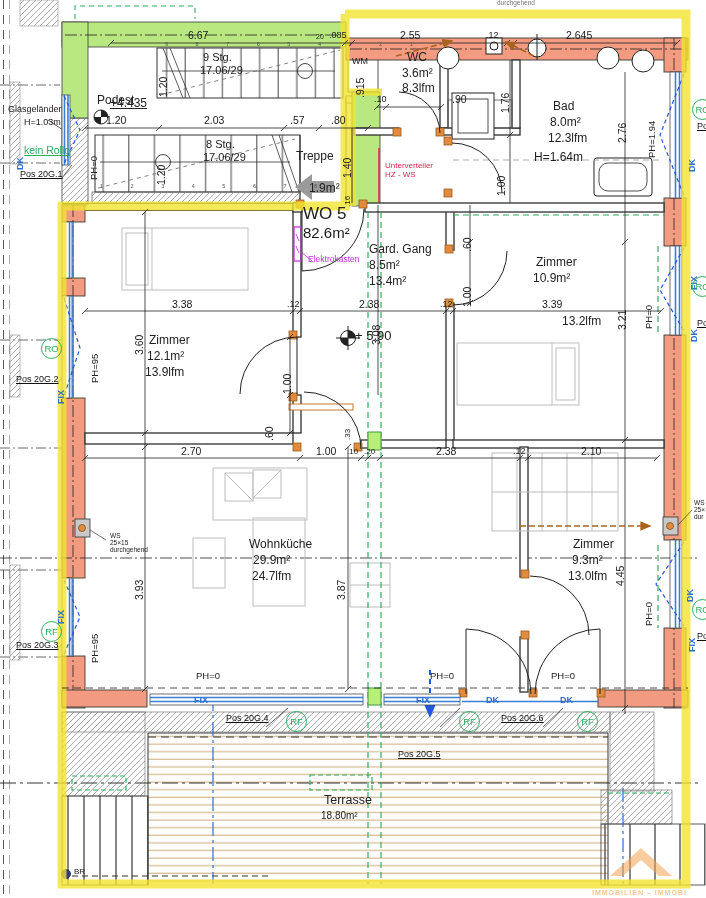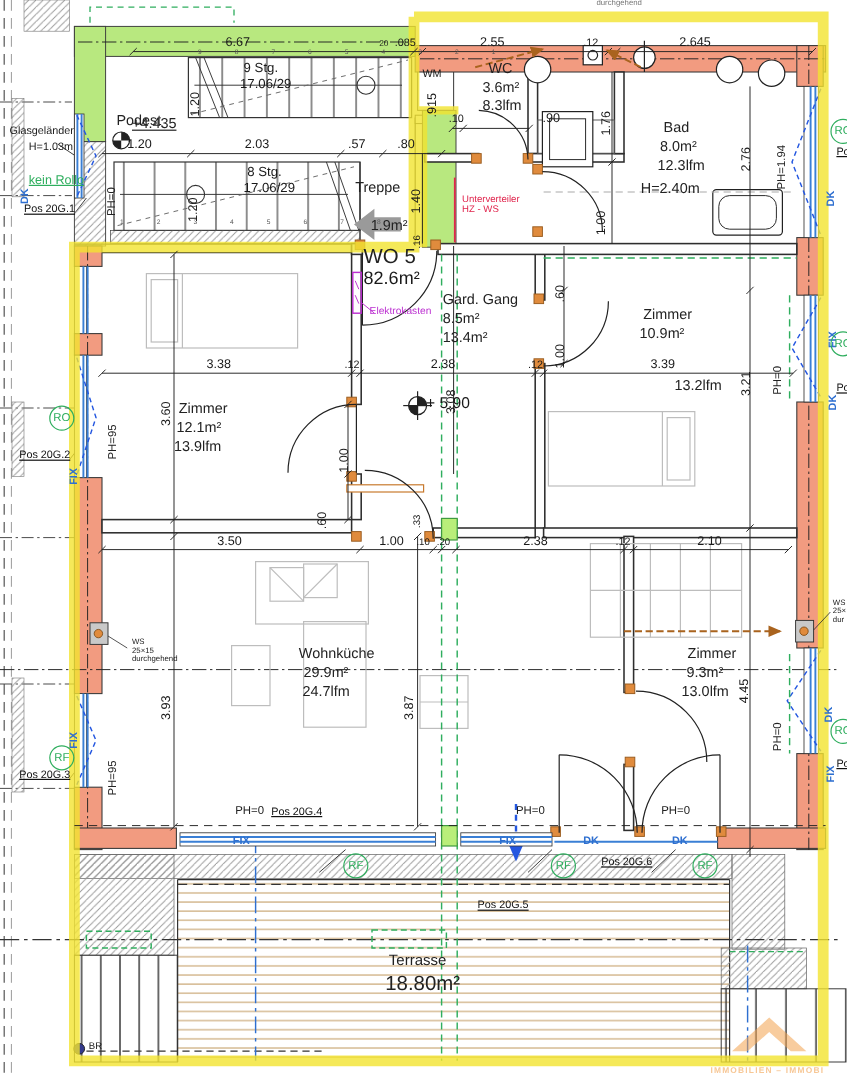--- a/index.html
+++ b/index.html
@@ -417,58 +417,58 @@
 <div class="L stairnum" style="left:165px;top:42px;">9 8 7 6 5 4 3 2 1</div>
 <div class="L stairnum" style="left:100px;top:184px;">1 2 3 4 5 6 7 8</div>
 <div class="L r" style="left:296px;top:150px;">Treppe</div>
 <div class="L r" style="left:298px;top:182px;margin-left:11px;">1.9m²</div>
 <div class="L r" style="left:407px;top:51px;">WC</div>
 <div class="L r" style="left:402px;top:67px;">3.6m²</div>
 <div class="L r" style="left:402px;top:82px;">8.3lfm</div>
 <div class="L r" style="left:553px;top:100px;">Bad</div>
 <div class="L r" style="left:550px;top:116px;">8.0m²</div>
 <div class="L r" style="left:548px;top:132px;">12.3lfm</div>
-<div class="L r" style="left:534px;top:151px;">H=2.40m</div>
+<div class="L r" style="left:534px;top:151px;">H=1.64m</div>
 <div class="L r" style="left:369px;top:243px;">Gard. Gang</div>
 <div class="L r" style="left:369px;top:259px;">8.5m²</div>
 <div class="L r" style="left:369px;top:275px;">13.4m²</div>
 <div class="L r" style="left:149px;top:334px;">Zimmer</div>
 <div class="L r" style="left:147px;top:350px;">12.1m²</div>
 <div class="L r" style="left:145px;top:366px;">13.9lfm</div>
 <div class="L r" style="left:536px;top:256px;">Zimmer</div>
 <div class="L r" style="left:533px;top:272px;">10.9m²</div>
 <div class="L r" style="left:562px;top:288px;margin-top:27px;">13.2lfm</div>
 <div class="L r" style="left:573px;top:538px;">Zimmer</div>
 <div class="L r" style="left:572px;top:554px;">9.3m²</div>
 <div class="L r" style="left:568px;top:570px;">13.0lfm</div>
 <div class="L r" style="left:249px;top:538px;">Wohnküche</div>
 <div class="L r" style="left:253px;top:554px;">29.9m²</div>
 <div class="L r" style="left:252px;top:570px;">24.7lfm</div>
 <div class="L r" style="left:324px;top:794px;font-size:12.5px;">Terrasse</div>
-<div class="L r" style="left:321px;top:811px;font-size:17px;">18.80m²</div>
+<div class="L r" style="left:321px;top:811px;font-size:10px;">18.80m²</div>
 <div class="L" style="left:355px;top:329px;font-size:13px;">+ 5.90</div>
 
 <div class="L" style="left:188px;top:30px;">6.67</div>
 <div class="L s7" style="left:316px;top:33px;">20</div>
 <div class="L s9" style="left:329px;top:31px;">.085</div>
 <div class="L" style="left:400px;top:30px;">2.55</div>
 <div class="L s9" style="left:486px;top:31px;">.12</div>
 <div class="L" style="left:566px;top:30px;">2.645</div>
 <div class="L" style="left:106px;top:115px;">1.20</div>
 <div class="L" style="left:204px;top:115px;">2.03</div>
 <div class="L" style="left:290px;top:115px;text-align:right;">.57</div>
 <div class="L" style="left:331px;top:115px;">.80</div>
 <div class="L s9" style="left:374px;top:95px;">.10</div>
 <div class="L" style="left:404px;top:94px;margin-left:48px;">.90</div>
 <div class="L" style="left:172px;top:299px;">3.38</div>
 <div class="L s9" style="left:287px;top:300px;">.12</div>
 <div class="L" style="left:359px;top:299px;">2.38</div>
 <div class="L s9" style="left:440px;top:300px;">.12</div>
 <div class="L" style="left:542px;top:299px;">3.39</div>
-<div class="L" style="left:181px;top:446px;">3.50</div>
+<div class="L" style="left:181px;top:446px;">2.70</div>
 <div class="L" style="left:316px;top:446px;">1.00</div>
 <div class="L s8" style="left:347px;top:448px;">.10</div>
 <div class="L s8" style="left:364px;top:448px;">.20</div>
 <div class="L" style="left:436px;top:446px;">2.38</div>
 <div class="L s9" style="left:513px;top:447px;">.12</div>
 <div class="L" style="left:581px;top:446px;">2.10</div>
 
 <div class="L v" style="left:158px;top:97px;">1.20</div>
 <div class="L v" style="left:355px;top:98px;">.915</div>
 <div class="L v" style="left:156px;top:185px;">1.20</div>
@@ -508,21 +508,21 @@
 <div class="L v blue" style="left:686px;top:602px;">DK</div>
 <div class="L v blue" style="left:688px;top:652px;">FIX</div>
 <div class="L blue" style="left:194px;top:696px;">FIX</div>
 <div class="L blue" style="left:416px;top:696px;">FIX</div>
 <div class="L blue" style="left:486px;top:696px;">DK</div>
 <div class="L blue" style="left:560px;top:696px;">DK</div>
 
 <div class="L pos" style="left:20px;top:170px;">Pos 20G.1</div>
 <div class="L pos" style="left:16px;top:375px;">Pos 20G.2</div>
 <div class="L pos" style="left:16px;top:641px;">Pos 20G.3</div>
-<div class="L pos" style="left:226px;top:672px;">Pos 20G.4</div>
+<div class="L pos" style="left:226px;top:714px;">Pos 20G.4</div>
 <div class="L pos" style="left:398px;top:714px;margin-top:36px;">Pos 20G.5</div>
 <div class="L pos" style="left:501px;top:714px;">Pos 20G.6</div>
 <div class="L pos" style="left:697px;top:122px;">Po</div>
 <div class="L pos" style="left:697px;top:319px;">Po</div>
 <div class="L pos" style="left:697px;top:632px;">Po</div>
 
 <div class="badge" style="left:41px;top:338px;">RO</div>
 <div class="badge" style="left:41px;top:621px;">RF</div>
 <div class="badge" style="left:286px;top:711px;">RF</div>
 <div class="badge" style="left:459px;top:711px;">RF</div>

